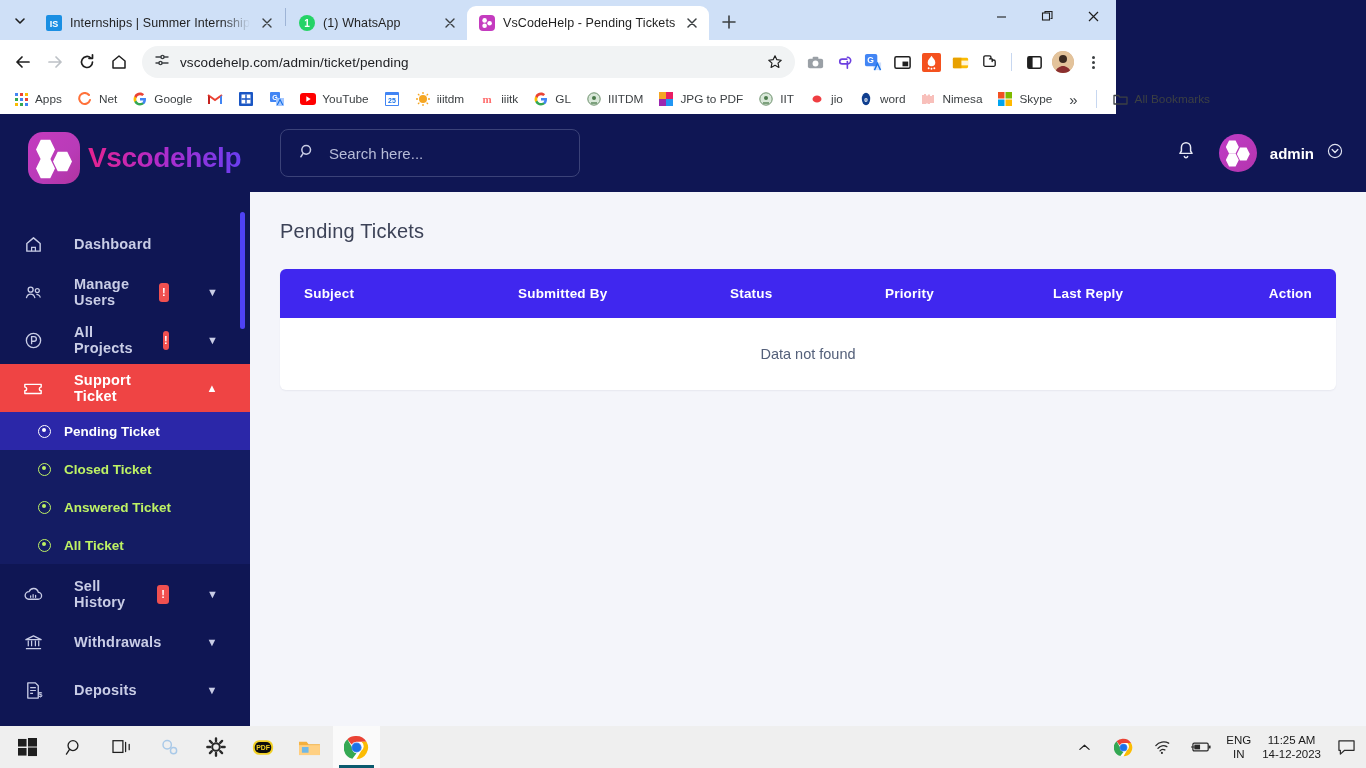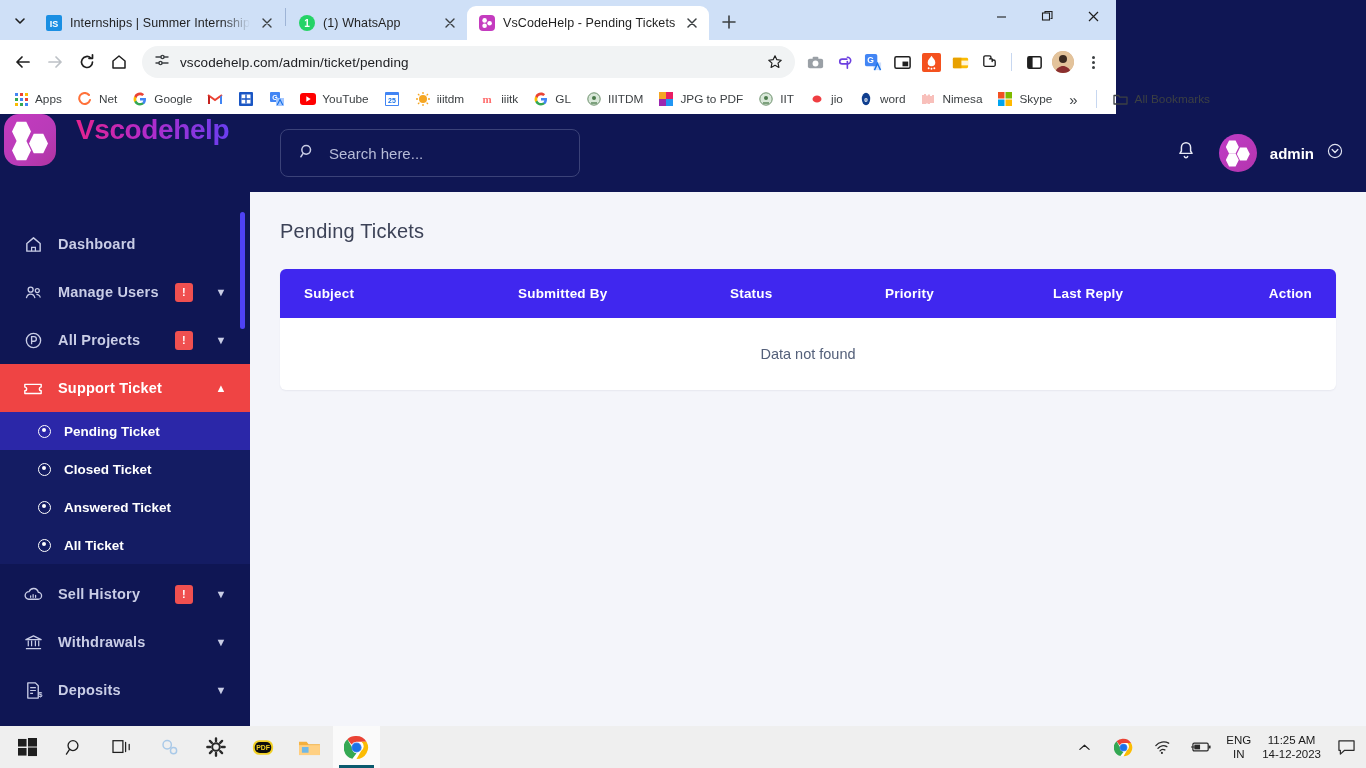--- a/index.html
+++ b/index.html
@@ -56,56 +56,56 @@
   .bm-overflow { margin-left: auto; display:flex; align-items:center; gap: 4px; }
   .chev2 { font-size: 15px; color:#3c4043; padding: 0 9px; }
 
   
   .app { width: 1366px; height: 612px; background: #f4f5fa; display: flex; position: relative; overflow: hidden; }
 
   .sidebar {
     width: 250px; flex: 0 0 250px; height: 612px; background: #0f1654;
     position: relative; overflow: hidden;
   }
-  .brand { height: 88px; display: flex; align-items: flex-start; padding-left: 4px; gap: 20px; }
+  .brand { height: 88px; display: flex; align-items: center; padding-left: 28px; gap: 8px; }
   .brand-mark {
     width: 52px; height: 52px; border-radius: 15px;
     background: linear-gradient(135deg,#c43bbf 0%, #b93bb8 60%, #b0339f 100%);
     position: relative; flex: 0 0 52px;
   }
   .hex { position: absolute; background: #fff; clip-path: polygon(25% 3%, 75% 3%, 100% 50%, 75% 97%, 25% 97%, 0% 50%); }
   .hex.h1 { width: 19px; height: 21px; left: 8px; top: 7px; }
   .hex.h2 { width: 19px; height: 21px; left: 25px; top: 19px; }
   .hex.h3 { width: 19px; height: 21px; left: 8px; top: 26px; }
   .brand-text {
     font-size: 28px; font-weight: bold; letter-spacing: -0.4px;
     background: linear-gradient(90deg,#e5238f 0%, #b42bc8 45%, #6a3ef0 100%);
     -webkit-background-clip: text; background-clip: text; color: transparent;
   }
   .sb-scroll { position: absolute; right: 5px; top: 98px; width: 5px; height: 117px; background: #4f42f5; border-radius: 3px; }
 
   .menu { padding-top: 18px; }
   .mi {
-    height: 48px; display: flex; align-items: center; gap: 14px;
-    padding: 0 23px 0 22px; color: #c9cde6; font-size: 14.5px; font-weight: bold; letter-spacing: .2px;
+    height: 48px; display: flex; align-items: center; gap: 30px;
+    padding: 0 32px 0 22px; color: #c9cde6; font-size: 14.5px; font-weight: bold; letter-spacing: .2px;
   }
   .mi .mi-ico { width: 22px; flex: 0 0 22px; display:flex; align-items:center; justify-content:center; color:#c9cde6; }
   .mi .mi-label { flex: 1 1 auto; }
   .mi.active { background: #ef4444; color: #fff; }
   .mi.active .mi-ico { color: #fff; }
   .badge {
     background: #f05050; color: #fff; font-size: 11px; font-weight: bold;
     width: 18px; height: 19px; border-radius: 3px; display:flex; align-items:center; justify-content:center; margin-right: 8px;
   }
   .chev { font-size: 11px; color: #c9cde6; width: 12px; text-align: center; }
   .mi.active .chev { color: #fff; }
   .submenu { background: #141c63; }
   .sub {
     height: 38px; display: flex; align-items: center; gap: 13px;
-    padding-left: 38px; color: #ffffff; font-size: 13.5px; font-weight: bold;
+    padding-left: 38px; color: #bef264; font-size: 13.5px; font-weight: bold;
   }
   .sub .dot-ico { width: 13px; height: 13px; border-radius: 50%; border: 1.6px solid currentColor; position: relative; flex: 0 0 13px; }
   .sub .dot-ico::after { content:""; position:absolute; width:4px;height:4px;border-radius:50%;background:currentColor;left:2.5px;top:2.5px;}
   .sub.current { background: #2b27a8; color: #ffffff; }
 
   .content { flex: 1 1 auto; height: 612px; display: flex; flex-direction: column; }
   .topbar { height: 78px; background: #0f1654; display: flex; align-items: center; padding: 0 23px 0 30px; }
   .search {
     width: 300px; height: 48px; border: 1px solid #3b4278; border-radius: 8px;
     display: flex; align-items: center; gap: 13px; padding-left: 18px;

